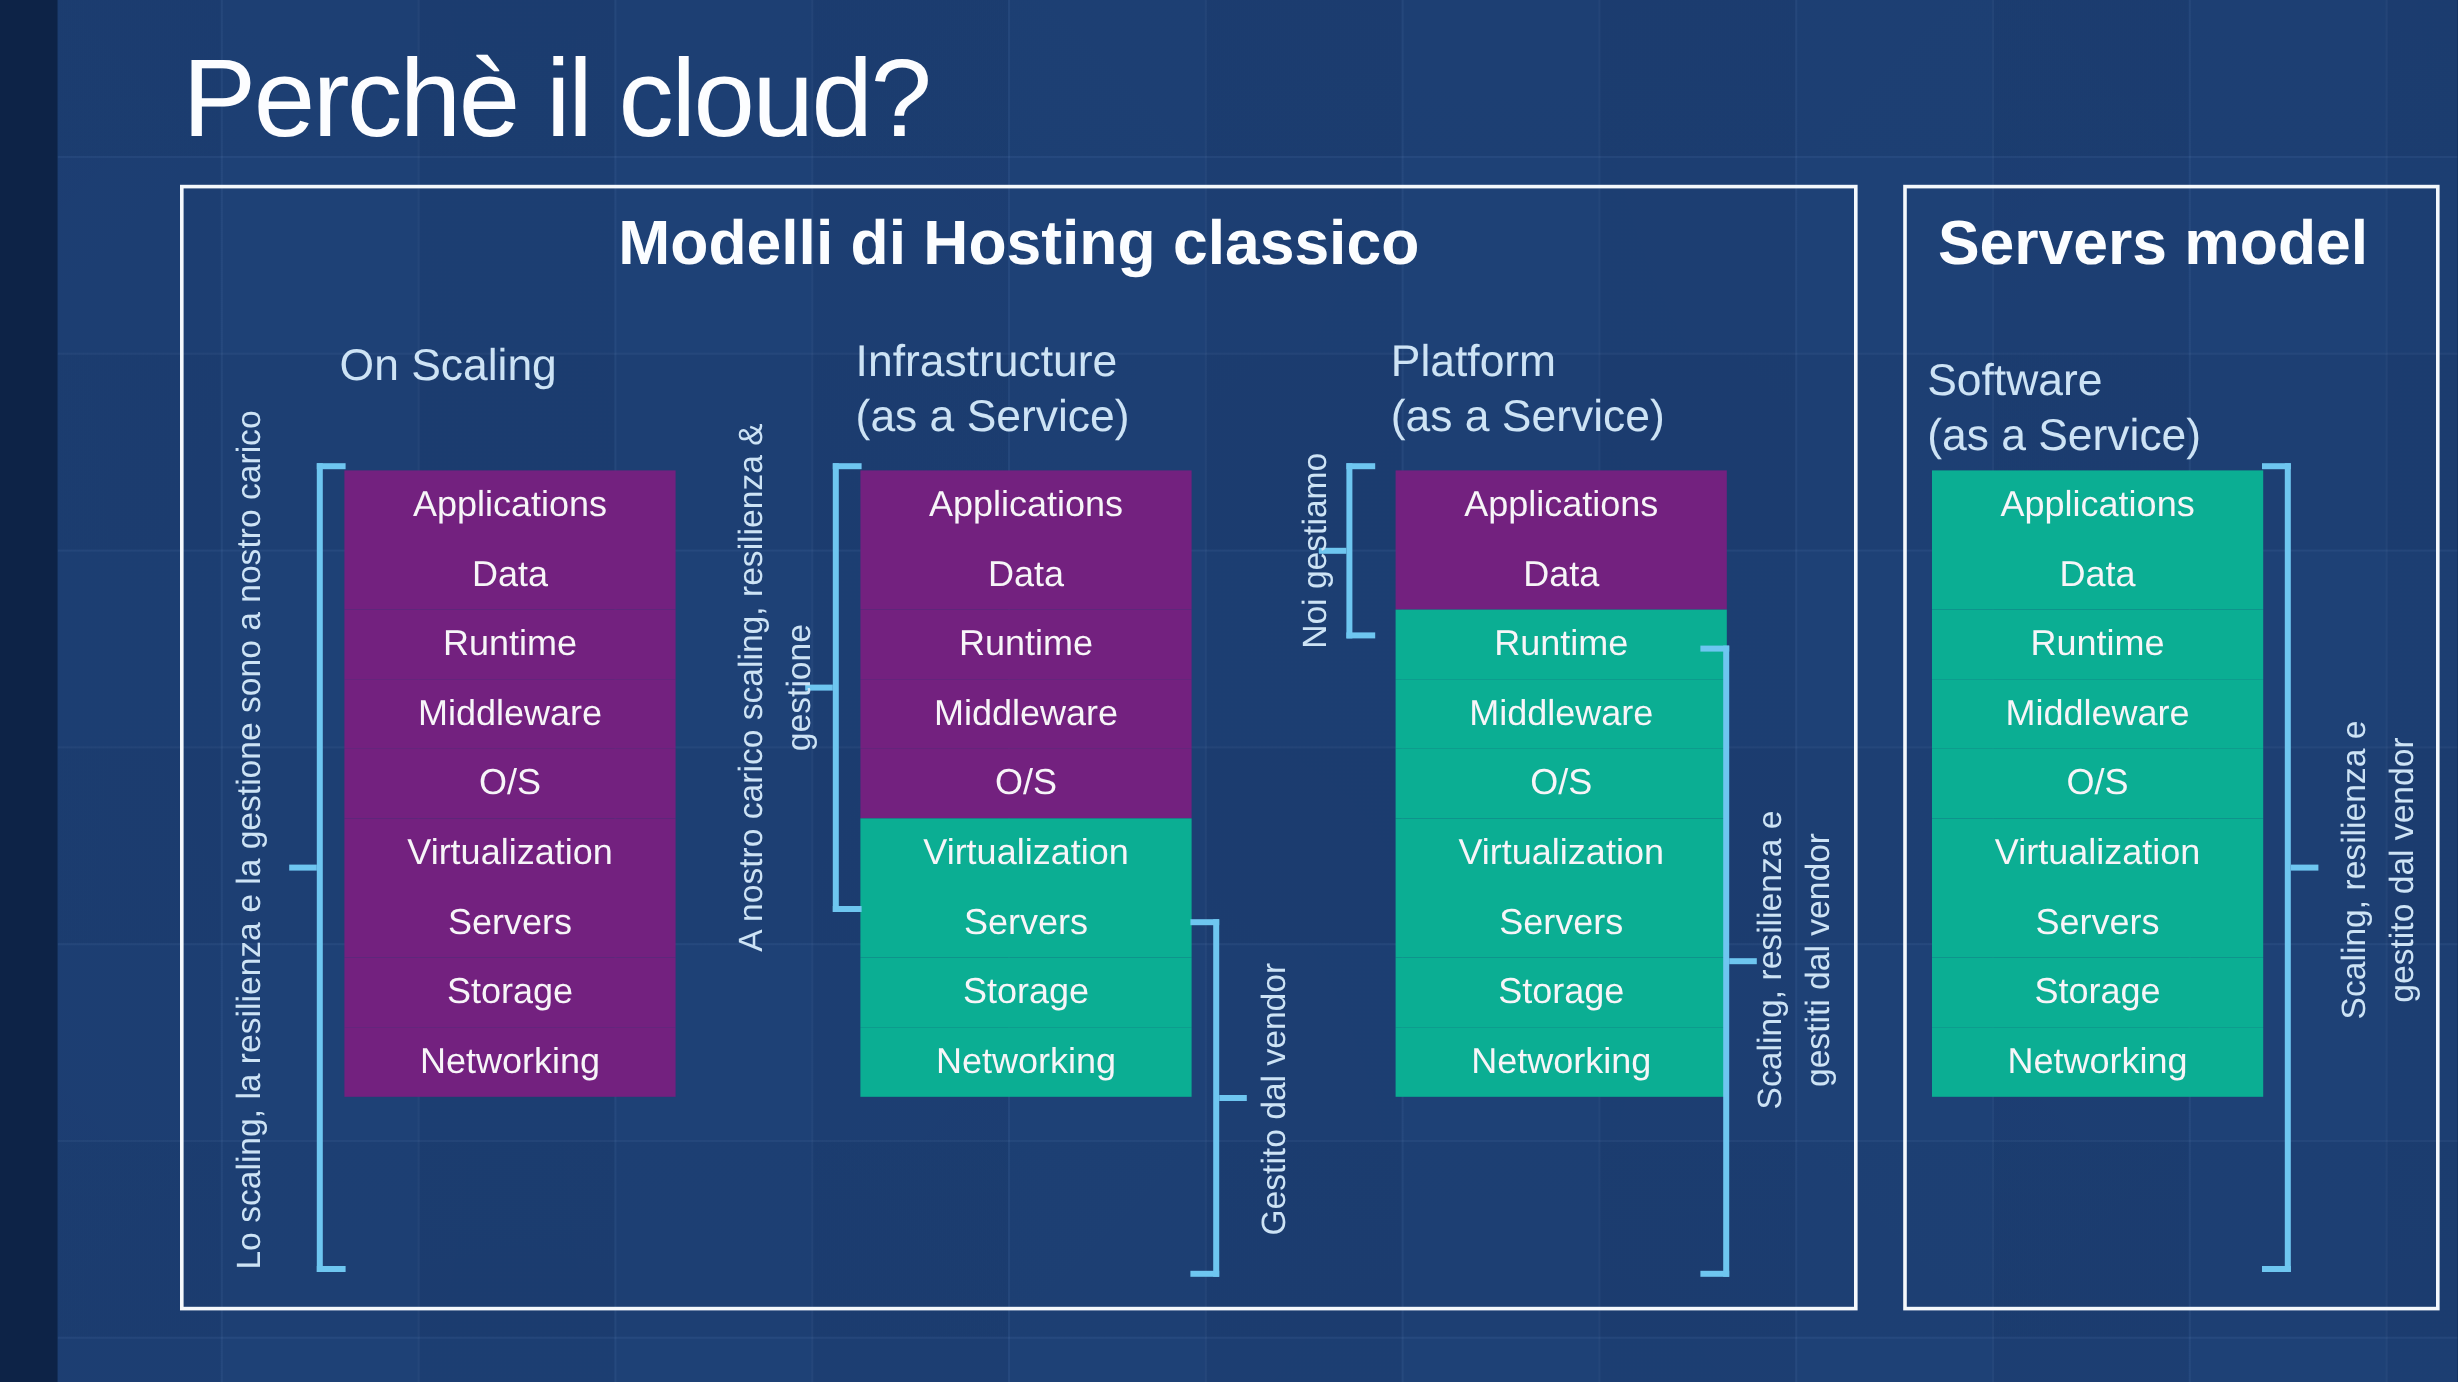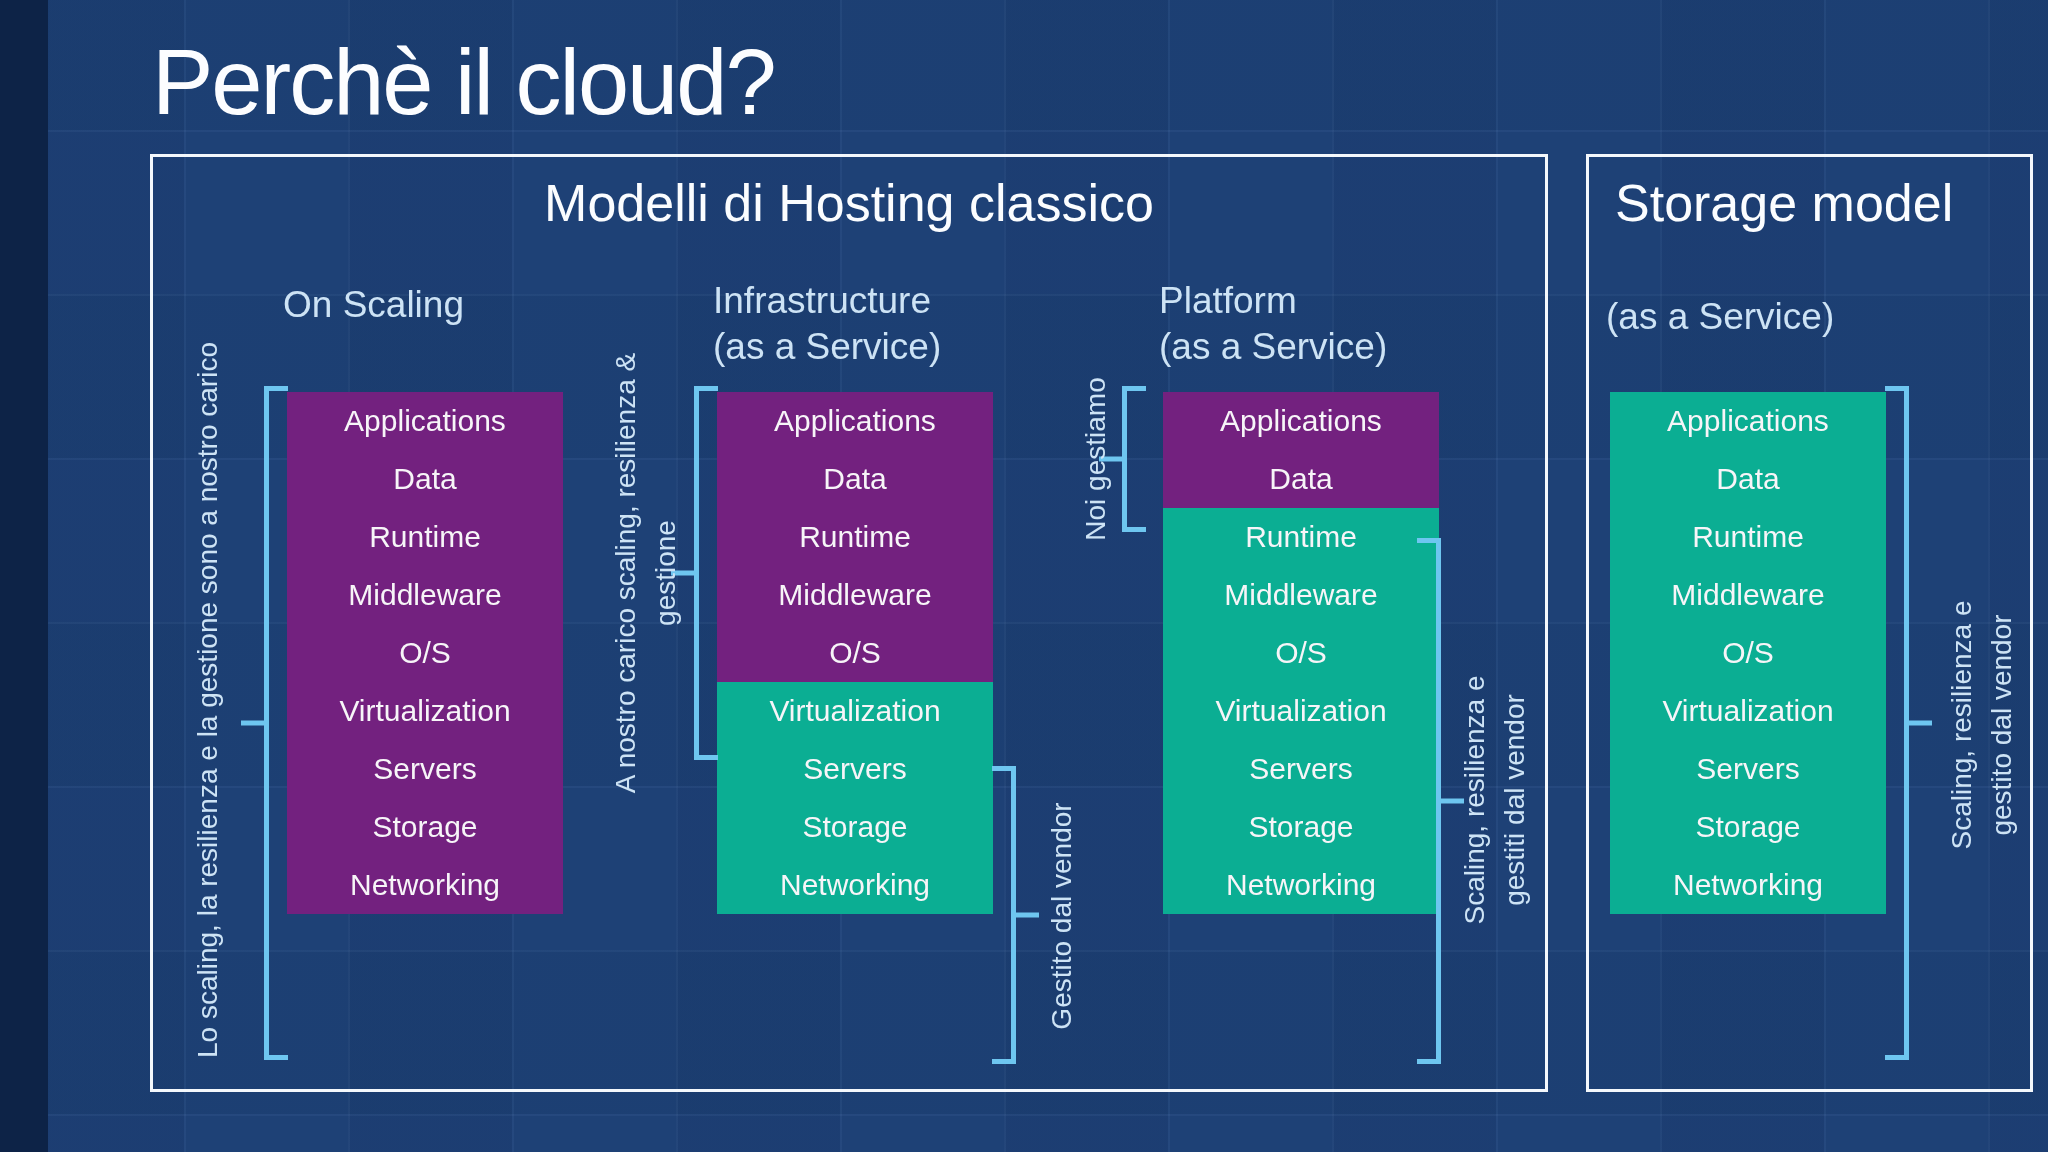--- a/index.html
+++ b/index.html
@@ -29,21 +29,21 @@
     position:absolute; left:104px; top:30px;
     font-size:92px; font-weight:300; letter-spacing:-2px; color:#FCFDFF;
   }
   .panel{
     position:absolute; top:154px; height:938px;
     border:3px solid var(--panel-border);
   }
   #panel-hosting{ left:102px; width:1398px; }
   #panel-business{ left:1538px; width:447px; }
   .panel-title{
-    position:absolute; top:16px; font-size:52px; font-weight:400; color:#FBFDFF; white-space:nowrap;
+    position:absolute; top:16px; font-size:52px; font-weight:700; color:#FBFDFF; white-space:nowrap;
   }
   #panel-hosting .panel-title{ left:0; width:100%; text-align:center; }
   #panel-business .panel-title{ left:26px; }
 
   .column{ position:absolute; top:0; width:276px; height:1152px; }
   #col-on-premises{ left:239px; }
   #col-iaas{ left:669px; }
   #col-paas{ left:1115px; }
   #col-saas{ left:1562px; }
   .col-header{
@@ -96,21 +96,21 @@
 
 <div class="slide">
 
   <div class="slide-title">Perchè il cloud?</div>
 
   <div class="panel" id="panel-hosting">
     <div class="panel-title">Modelli di Hosting classico</div>
   </div>
 
   <div class="panel" id="panel-business">
-    <div class="panel-title">Storage model</div>
+    <div class="panel-title">Servers model</div>
   </div>
 
   <div class="column" id="col-on-premises">
     <div class="col-header">
         <div>On Scaling</div>
       </div>
     <div class="stack">
         <div class="layer-box self">Applications</div>
         <div class="layer-box self">Data</div>
         <div class="layer-box self">Runtime</div>
@@ -151,20 +151,21 @@
         <div class="layer-box vendor">Middleware</div>
         <div class="layer-box vendor">O/S</div>
         <div class="layer-box vendor">Virtualization</div>
         <div class="layer-box vendor">Servers</div>
         <div class="layer-box vendor">Storage</div>
         <div class="layer-box vendor">Networking</div>
       </div>
   </div>
   <div class="column" id="col-saas">
     <div class="col-header">
+        <div>Software</div>
         <div>(as a Service)</div>
       </div>
     <div class="stack">
         <div class="layer-box vendor">Applications</div>
         <div class="layer-box vendor">Data</div>
         <div class="layer-box vendor">Runtime</div>
         <div class="layer-box vendor">Middleware</div>
         <div class="layer-box vendor">O/S</div>
         <div class="layer-box vendor">Virtualization</div>
         <div class="layer-box vendor">Servers</div>

